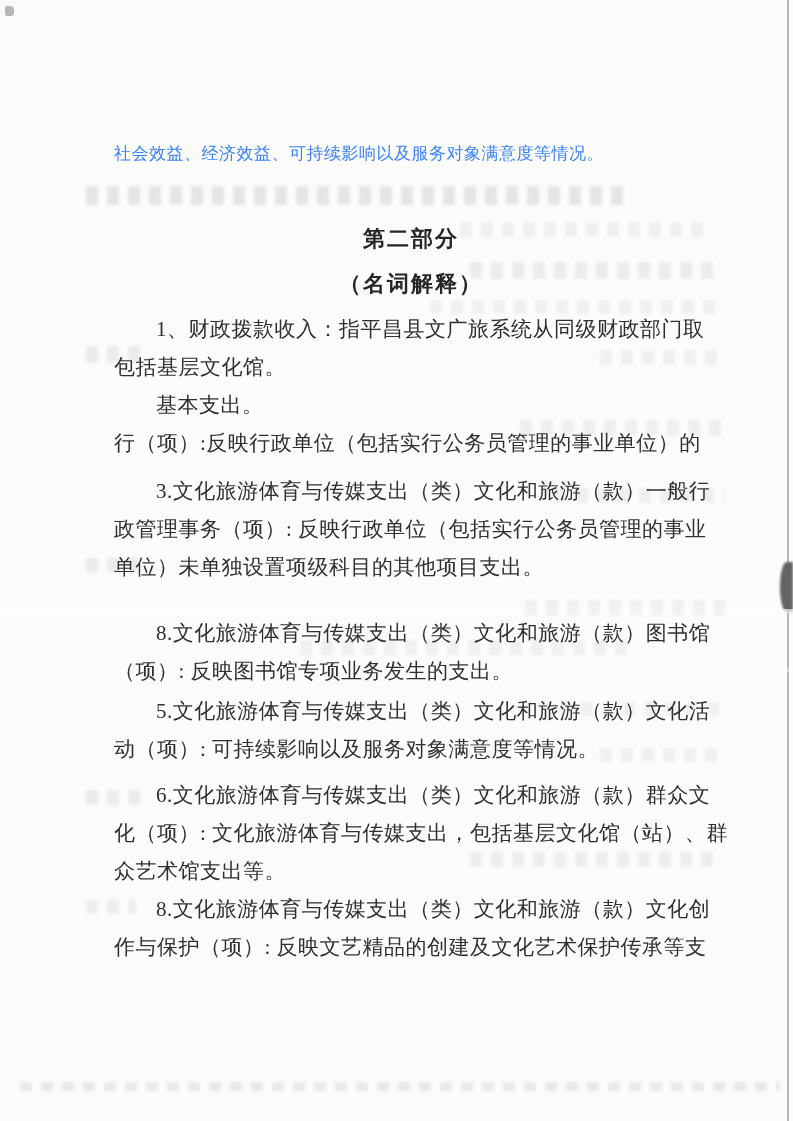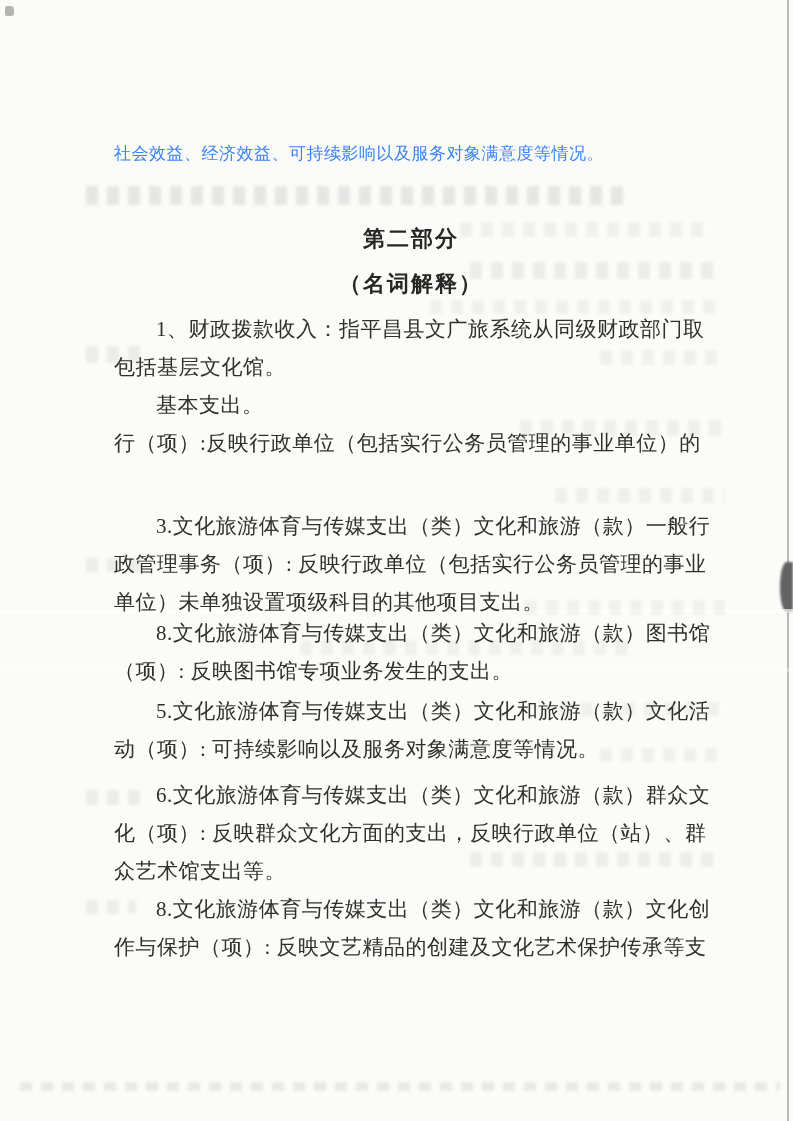--- a/index.html
+++ b/index.html
@@ -104,39 +104,39 @@
   <div class="para" style="top:310px;">
     <span class="ln">1、财政拨款收入：指平昌县文广旅系统从同级财政部门取</span>
     <span class="ln">包括基层文化馆。</span>
   </div>
 
   <div class="para" style="top:386px;">
     <span class="ln">基本支出。</span>
     <span class="ln">行（项）:反映行政单位（包括实行公务员管理的事业单位）的</span>
   </div>
 
-  <div class="para" style="top:507px;">
+  <div class="para" style="top:472px;">
     <span class="ln">3.文化旅游体育与传媒支出（类）文化和旅游（款）一般行</span>
     <span class="ln">政管理事务（项）: 反映行政单位（包括实行公务员管理的事业</span>
     <span class="ln">单位）未单独设置项级科目的其他项目支出。</span>
   </div>
 
   <div class="para" style="top:614px;">
     <span class="ln">8.文化旅游体育与传媒支出（类）文化和旅游（款）图书馆</span>
     <span class="ln">（项）: 反映图书馆专项业务发生的支出。</span>
   </div>
 
   <div class="para" style="top:692px;">
     <span class="ln">5.文化旅游体育与传媒支出（类）文化和旅游（款）文化活</span>
     <span class="ln">动（项）: 可持续影响以及服务对象满意度等情况。</span>
   </div>
 
   <div class="para" style="top:776px;">
     <span class="ln">6.文化旅游体育与传媒支出（类）文化和旅游（款）群众文</span>
-    <span class="ln">化（项）: 反映群众文化方面的支出，反映行政单位（站）、群</span>
+    <span class="ln">化（项）: 文化旅游体育与传媒支出，包括基层文化馆（站）、群</span>
     <span class="ln">众艺术馆支出等。</span>
   </div>
 
   <div class="para" style="top:890px;">
     <span class="ln">8.文化旅游体育与传媒支出（类）文化和旅游（款）文化创</span>
     <span class="ln">作与保护（项）: 反映文艺精品的创建及文化艺术保护传承等支</span>
   </div>
 
 </div>
 

